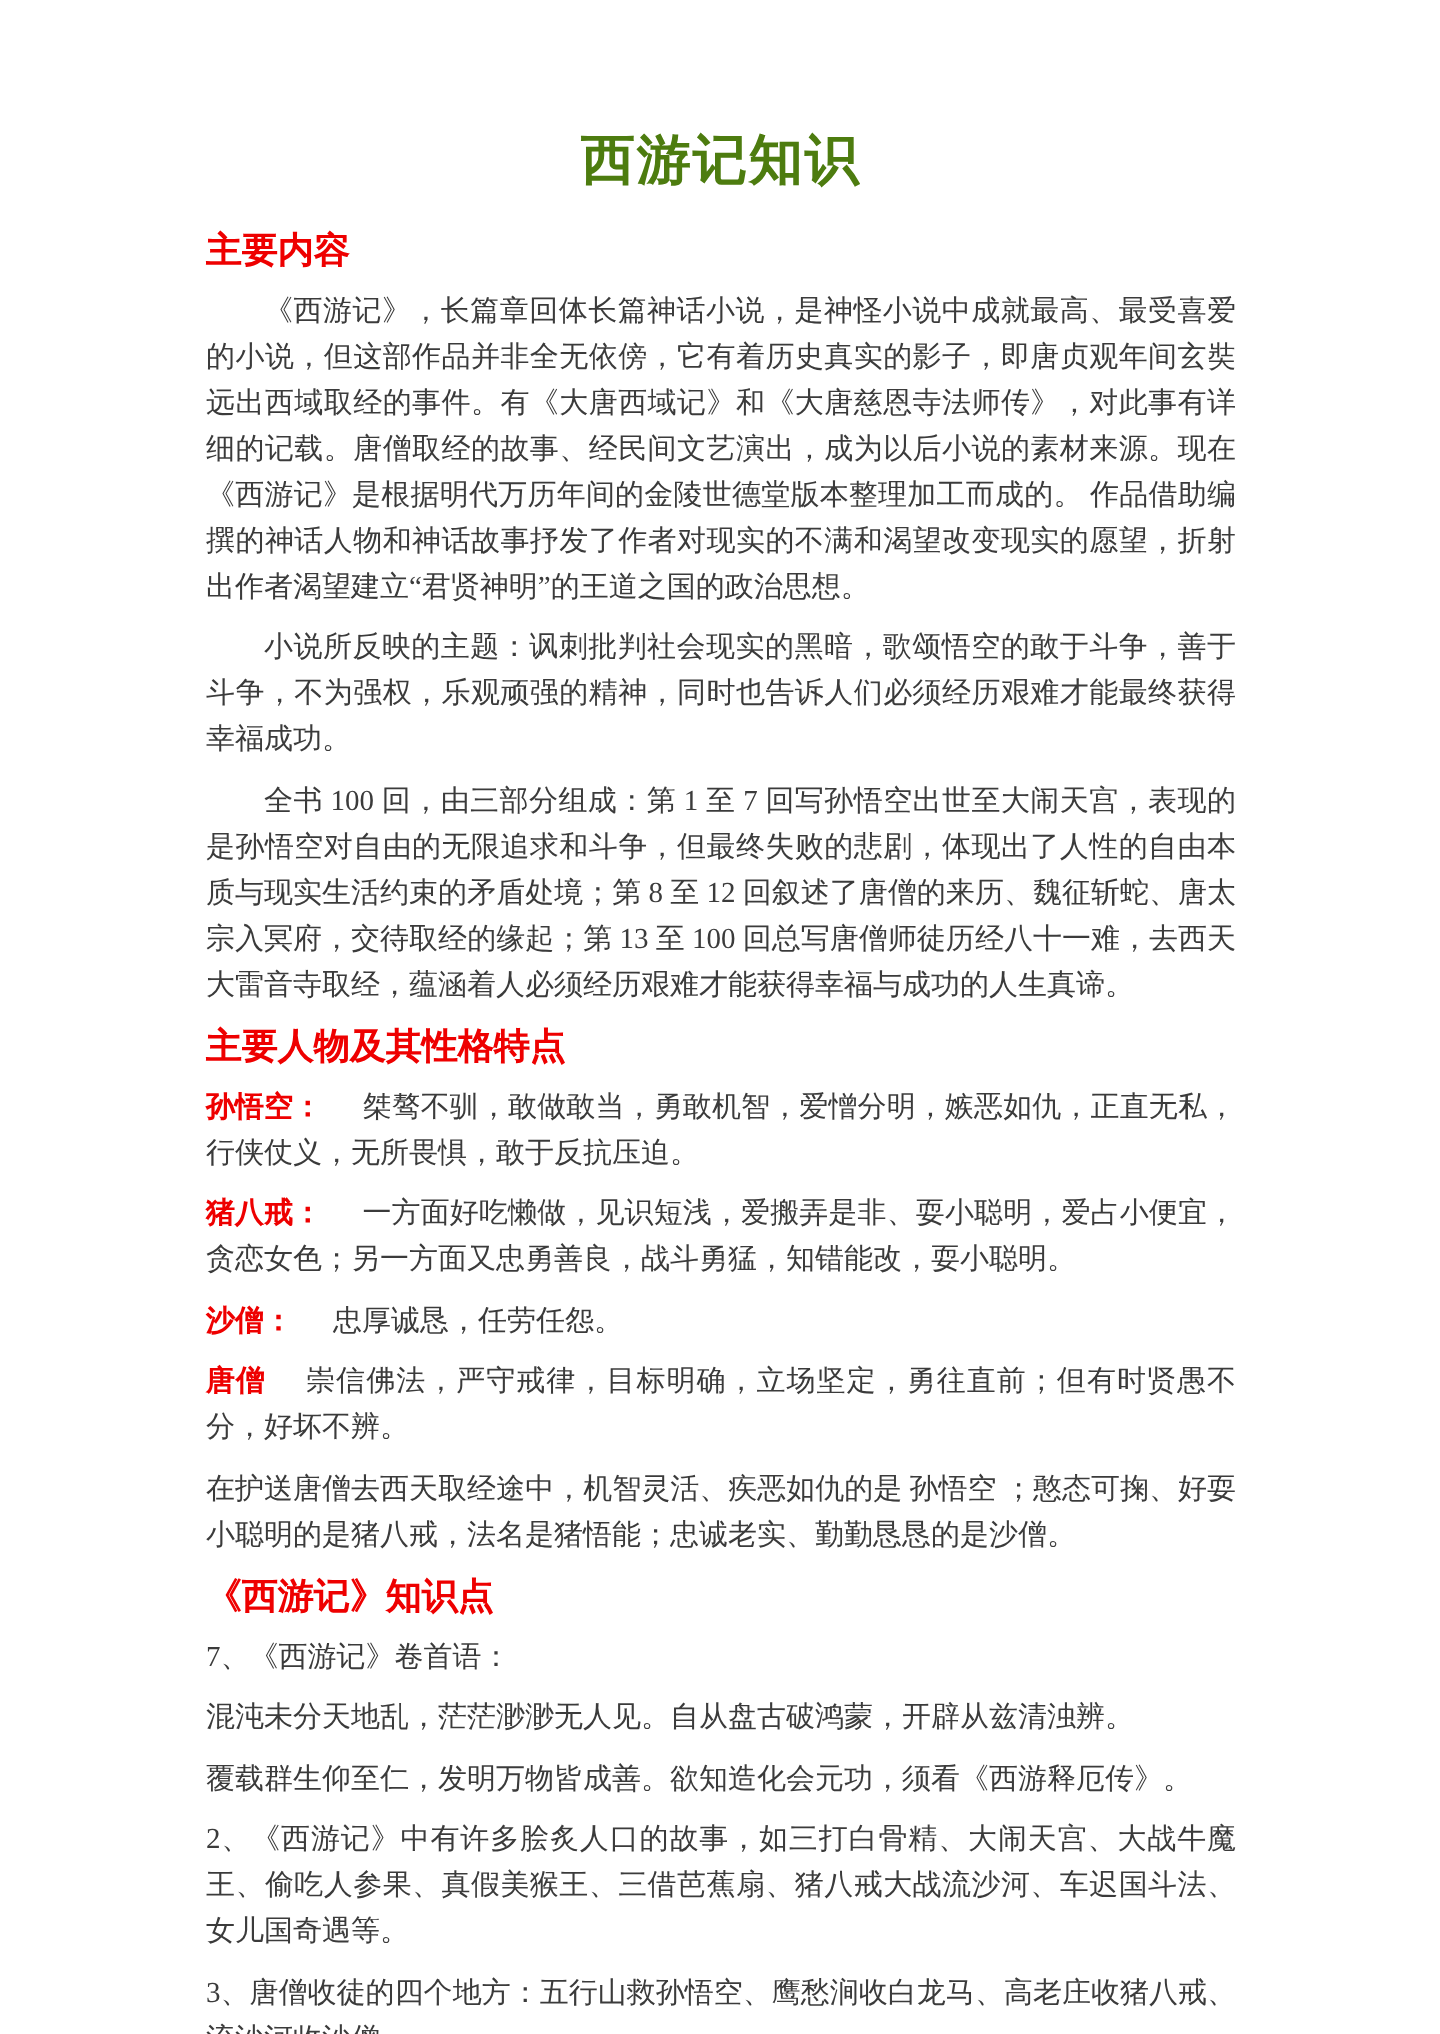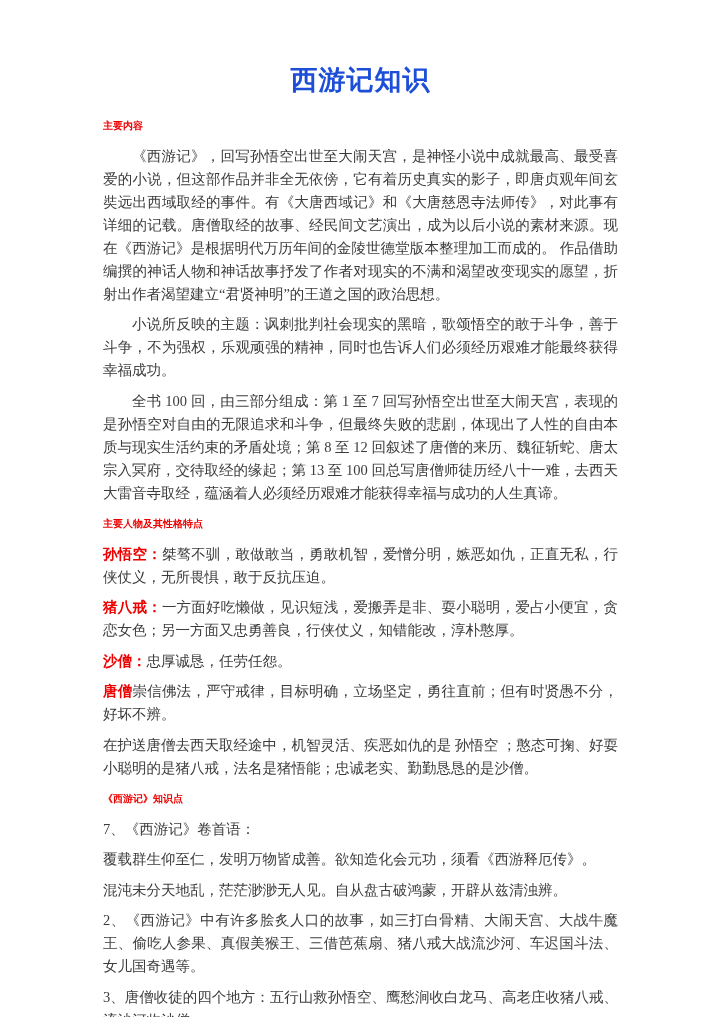--- a/index.html
+++ b/index.html
@@ -15,68 +15,68 @@
     padding: 60px 102px 0 103px;
     color: #3b3b3b;
     font-size: 14.5px;
     line-height: 23px;
     text-align: justify;
   }
   h1.doc-title {
     font-size: 27px;
     line-height: 40px;
     font-weight: 600;
-    color: #1d4ed8;
+    color: #4d7c0f;
     text-align: center;
     margin: 0 0 14px 0;
     letter-spacing: 1px;
   }
   h2.red-heading {
-    font-size: 10px;
+    font-size: 18px;
     line-height: 23px;
     font-weight: 700;
     color: #ee0000;
     margin: 0 0 7.5px 0;
     text-align: left;
   }
   p {
     margin: 0 0 7.5px 0;
   }
   p.indent { text-indent: 2em; }
   .char-name {
     color: #ee0000;
     font-weight: 700;
-    margin-right: 0;
+    margin-right: 20px;
   }
 </style>
 </head>
 <body>
 
 <div class="page">
   <div class="content">
 
     <h1 class="doc-title">西游记知识</h1>
 
     <h2 class="red-heading">主要内容</h2>
 
-    <p class="indent">《西游记》，回写孙悟空出世至大闹天宫，是神怪小说中成就最高、最受喜爱的小说，但这部作品并非全无依傍，它有着历史真实的影子，即唐贞观年间玄奘远出西域取经的事件。有《大唐西域记》和《大唐慈恩寺法师传》，对此事有详细的记载。唐僧取经的故事、经民间文艺演出，成为以后小说的素材来源。现在《西游记》是根据明代万历年间的金陵世德堂版本整理加工而成的。 作品借助编撰的神话人物和神话故事抒发了作者对现实的不满和渴望改变现实的愿望，折射出作者渴望建立“君贤神明”的王道之国的政治思想。</p>
+    <p class="indent">《西游记》，长篇章回体长篇神话小说，是神怪小说中成就最高、最受喜爱的小说，但这部作品并非全无依傍，它有着历史真实的影子，即唐贞观年间玄奘远出西域取经的事件。有《大唐西域记》和《大唐慈恩寺法师传》，对此事有详细的记载。唐僧取经的故事、经民间文艺演出，成为以后小说的素材来源。现在《西游记》是根据明代万历年间的金陵世德堂版本整理加工而成的。 作品借助编撰的神话人物和神话故事抒发了作者对现实的不满和渴望改变现实的愿望，折射出作者渴望建立“君贤神明”的王道之国的政治思想。</p>
     <p class="indent">小说所反映的主题：讽刺批判社会现实的黑暗，歌颂悟空的敢于斗争，善于斗争，不为强权，乐观顽强的精神，同时也告诉人们必须经历艰难才能最终获得幸福成功。</p>
     <p class="indent">全书 100 回，由三部分组成：第 1 至 7 回写孙悟空出世至大闹天宫，表现的是孙悟空对自由的无限追求和斗争，但最终失败的悲剧，体现出了人性的自由本质与现实生活约束的矛盾处境；第 8 至 12 回叙述了唐僧的来历、魏征斩蛇、唐太宗入冥府，交待取经的缘起；第 13 至 100 回总写唐僧师徒历经八十一难，去西天大雷音寺取经，蕴涵着人必须经历艰难才能获得幸福与成功的人生真谛。</p>
 
     <h2 class="red-heading">主要人物及其性格特点</h2>
 
     <p><span class="char-name">孙悟空：</span><span>桀骜不驯，敢做敢当，勇敢机智，爱憎分明，嫉恶如仇，正直无私，行侠仗义，无所畏惧，敢于反抗压迫。</span></p>
-    <p><span class="char-name">猪八戒：</span><span>一方面好吃懒做，见识短浅，爱搬弄是非、耍小聪明，爱占小便宜，贪恋女色；另一方面又忠勇善良，行侠仗义，知错能改，淳朴憨厚。</span></p>
+    <p><span class="char-name">猪八戒：</span><span>一方面好吃懒做，见识短浅，爱搬弄是非、耍小聪明，爱占小便宜，贪恋女色；另一方面又忠勇善良，战斗勇猛，知错能改，耍小聪明。</span></p>
     <p><span class="char-name">沙僧：</span><span>忠厚诚恳，任劳任怨。</span></p>
     <p><span class="char-name">唐僧</span><span>崇信佛法，严守戒律，目标明确，立场坚定，勇往直前；但有时贤愚不分，好坏不辨。</span></p>
 
     <p>在护送唐僧去西天取经途中，机智灵活、疾恶如仇的是 孙悟空 ；憨态可掬、好耍小聪明的是猪八戒，法名是猪悟能；忠诚老实、勤勤恳恳的是沙僧。</p>
 
     <h2 class="red-heading">《西游记》知识点</h2>
 
     <p>7、《西游记》卷首语：</p>
+    <p>混沌未分天地乱，茫茫渺渺无人见。自从盘古破鸿蒙，开辟从兹清浊辨。</p>
     <p>覆载群生仰至仁，发明万物皆成善。欲知造化会元功，须看《西游释厄传》。</p>
-    <p>混沌未分天地乱，茫茫渺渺无人见。自从盘古破鸿蒙，开辟从兹清浊辨。</p>
     <p>2、《西游记》中有许多脍炙人口的故事，如三打白骨精、大闹天宫、大战牛魔王、偷吃人参果、真假美猴王、三借芭蕉扇、猪八戒大战流沙河、车迟国斗法、女儿国奇遇等。</p>
     <p>3、唐僧收徒的四个地方：五行山救孙悟空、鹰愁涧收白龙马、高老庄收猪八戒、流沙河收沙僧。</p>
 
   </div>
 </div>
 
 </body></html>

